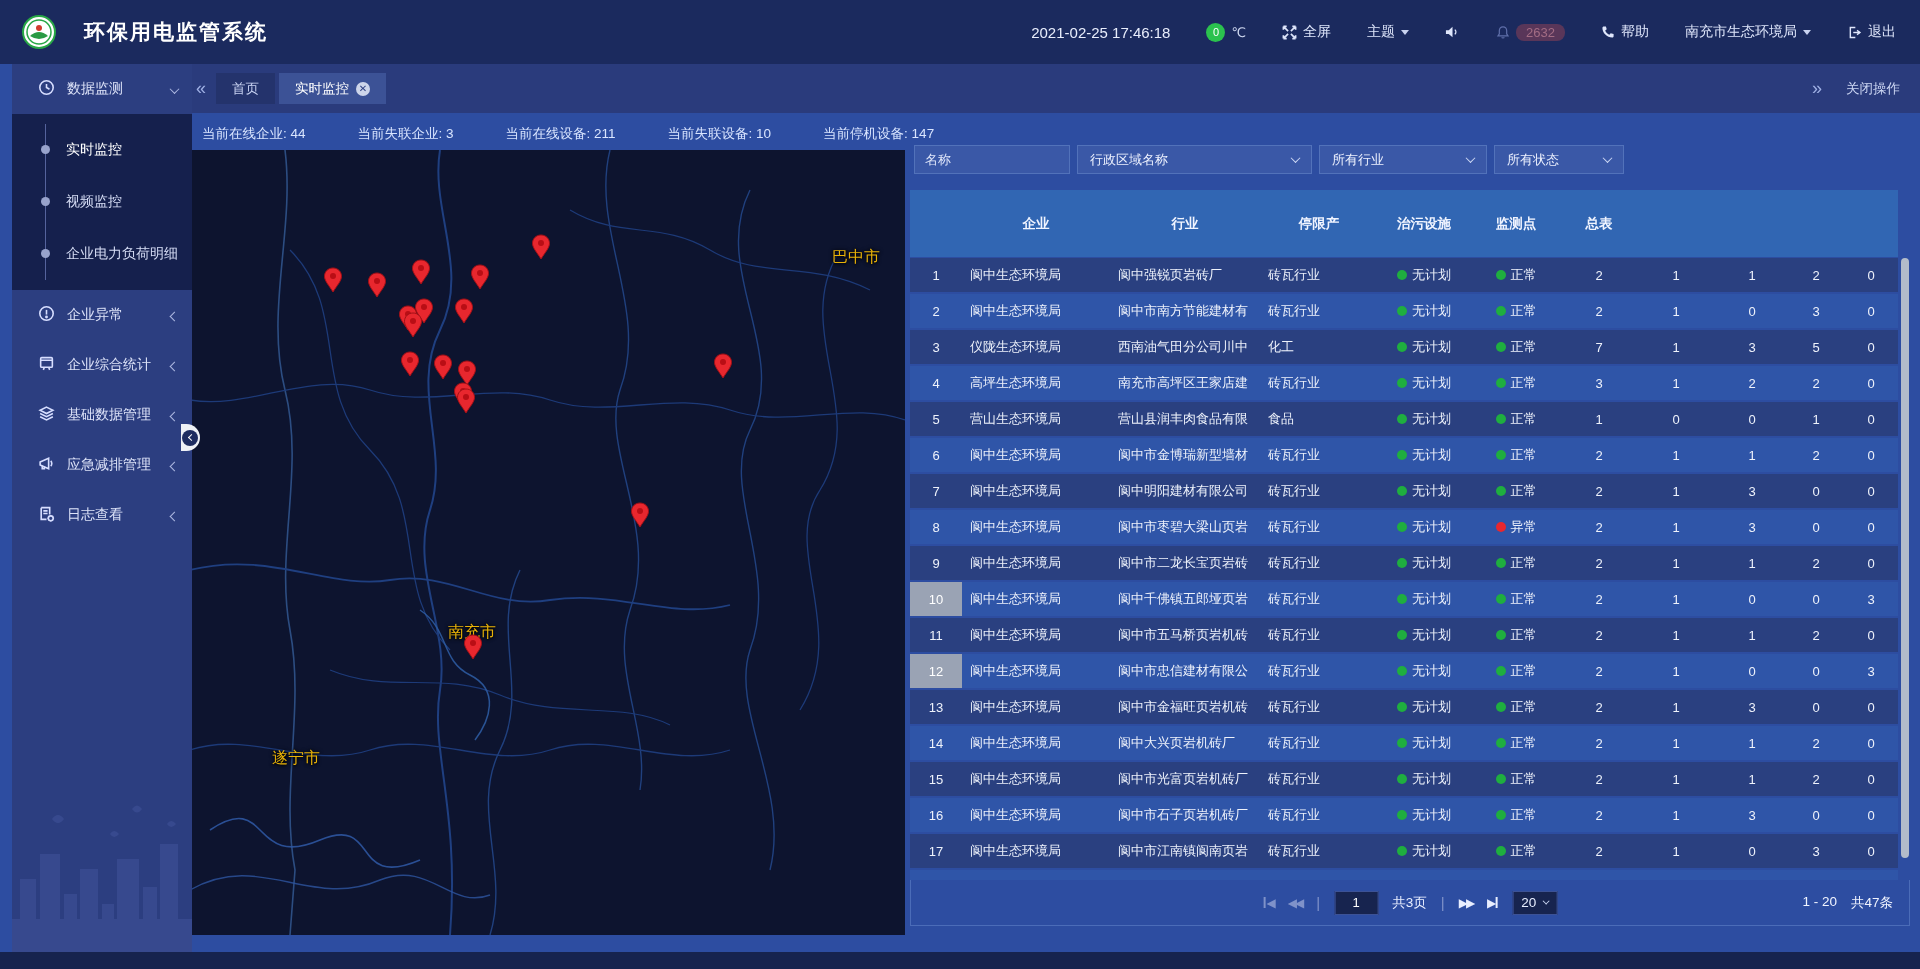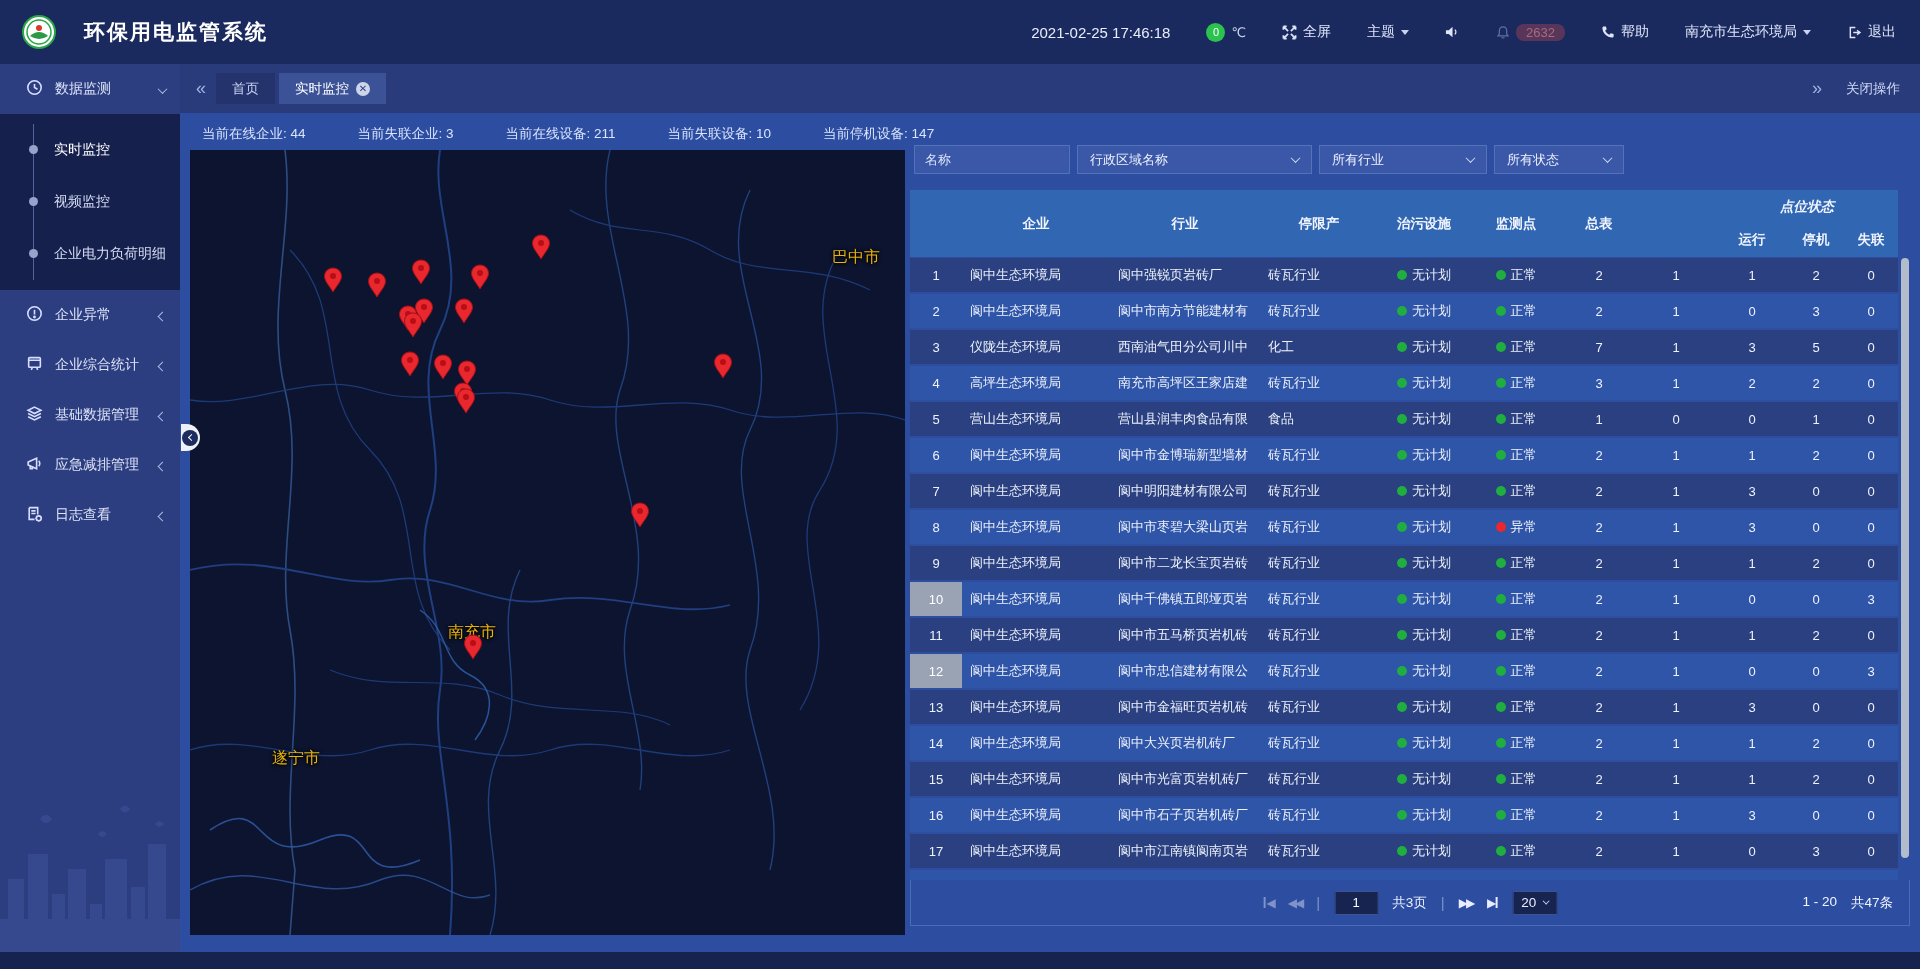--- a/index.html
+++ b/index.html
@@ -16,21 +16,21 @@
   .hitem { display:flex; align-items:center; gap:6px; cursor:default; white-space:nowrap; }
   .datetime { font-size:15px; color:#e8edfc; }
   .temp-circle { width:19px; height:19px; border-radius:50%; background:#2bc24e; color:#fff; font-size:11px; display:flex; align-items:center; justify-content:center; }
   .temp-unit { color:#cfd8f0; font-size:13px; }
   .caret-down { width:0; height:0; border-left:4px solid transparent; border-right:4px solid transparent; border-top:5px solid #c9d3f0; display:inline-block; }
   .badge { background:#6e3a58; color:#cf8290; border-radius:8px; padding:1px 10px; font-size:13px; }
   .dim { opacity:.75; }
   .icon-svg { display:inline-block; vertical-align:middle; }
 
   
-  .sidebar { position:absolute; left:0; top:64px; width:180px; height:905px; background:#2c3e80; z-index:20; overflow:hidden; }
+  .sidebar { position:absolute; left:12px; top:64px; width:180px; height:905px; background:#2c3e80; z-index:20; overflow:hidden; }
   .menu-item { height:50px; display:flex; align-items:center; padding:0 14px 0 26px; color:#dde3f8; font-size:14px; cursor:pointer; position:relative; }
   .menu-item .mi-label { margin-left:12px; }
   .menu-item .mi-chev { margin-left:auto; color:#aeb9e2; }
   .submenu { background:#15204d; padding:10px 0; }
   .submenu-inner { position:relative; margin-left:33px; border-left:1px solid #55639d; }
   .sub-item { height:52px; display:flex; align-items:center; color:#d6ddf5; font-size:14px; padding-left:20px; position:relative; cursor:pointer; }
   .sub-item .dot { position:absolute; left:-5px; top:21px; width:9px; height:9px; border-radius:50%; background:#98a3cc; }
   .sub-item.active { color:#ffffff; }
   .chev { display:inline-block; width:7px; height:7px; border-right:1.7px solid currentColor; border-bottom:1.7px solid currentColor; }
   .chev.down { transform:rotate(45deg) translate(-1px,-1px); }
@@ -403,28 +403,20 @@
 
   <div class="table-wrap">
     <div class="t-header t-grid">
       <div class="hcell"></div>
       <div class="hcell">企业</div>
       <div class="hcell">行业</div>
       <div class="hcell">停限产</div>
       <div class="hcell">治污设施</div>
       <div class="hcell">监测点</div>
       <div class="hcell">总表</div>
-      <div class="group-col">
-        <div class="group-title">点位状态</div>
-        <div class="group-sub">
-          <div>运行</div>
-          <div>停机</div>
-          <div>失联</div>
-        </div>
-      </div>
     </div>
     <div class="t-body" id="table-body">
         <div class="t-row t-grid odd">
           <div class="t-cell idx">1</div>
           <div class="t-cell ">阆中生态环境局</div>
           <div class="t-cell ">阆中强锐页岩砖厂</div>
           <div class="t-cell ">砖瓦行业</div>
           <div class="t-cell center">
             <span class="status-dot dot-green"></span>
             <span>无计划</span>

